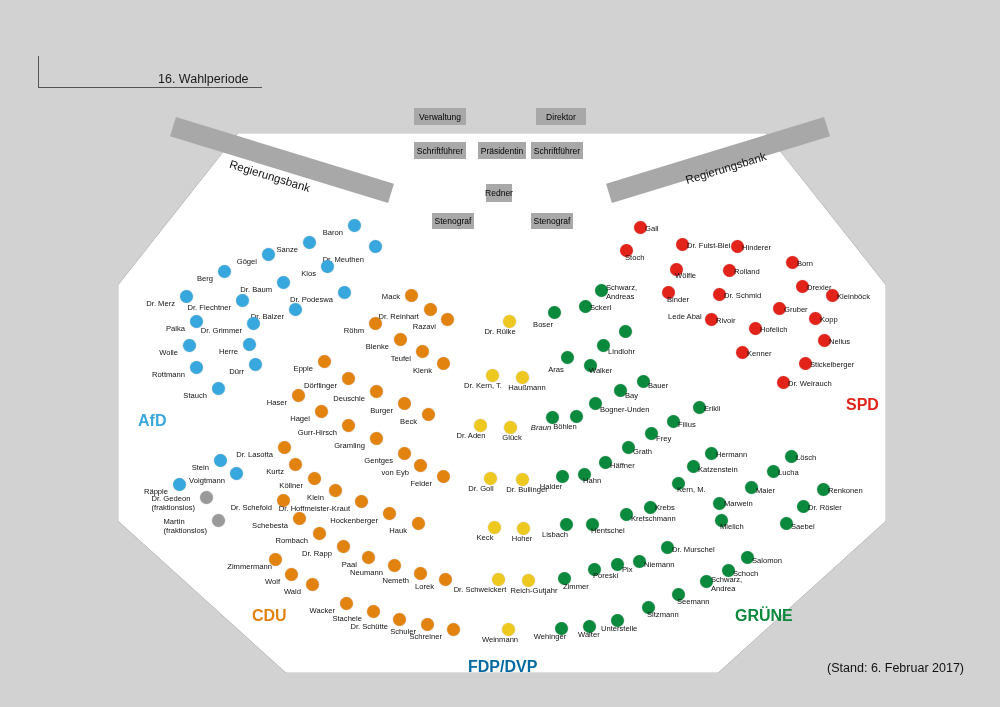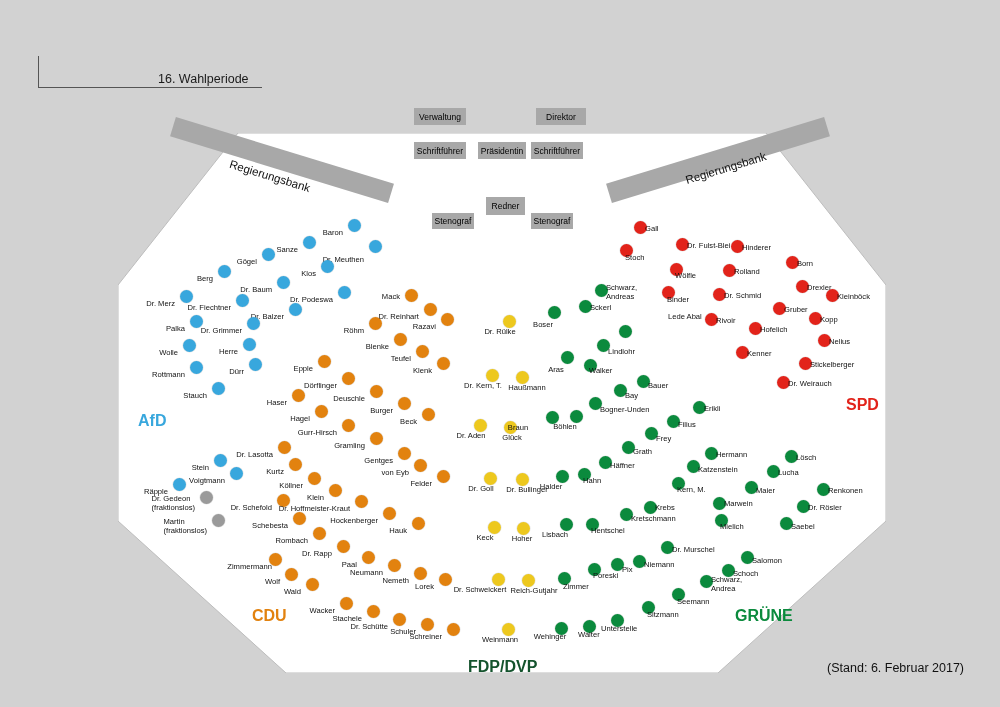--- a/index.html
+++ b/index.html
@@ -69,21 +69,21 @@
   .nm.c{transform:translate(-50%,0);text-align:center;}
 
   
   .party{
     position:absolute;font-size:16px;font-weight:bold;white-space:nowrap;
   }
   .p-afd{color:#38a7dd;}
   .p-cdu{color:#e2820f;}
   .p-spd{color:#e2231a;}
   .p-gru{color:#0b8a3d;}
-  .p-fdp{color:#14532d;}
+  .p-fdp{color:#0369a1;}
 
   .stand{
     position:absolute;right:36px;bottom:32px;
     font-size:12.5px;color:#111;
   }
 </style>
 </head>
 <body>
 
 <div id="stage">
@@ -97,21 +97,21 @@
       <polygon points="120,0 648,0 768,152 768,388 600,540 168,540 0,388 0,152" fill="#ffffff" stroke="#bdbdbd" stroke-width="1"></polygon>
     </svg>
   </div>
 
   <div id="desks">
       <div class="desk" style="left: 414px; top: 108px; width: 52px; height: 17px;">Verwaltung</div>
       <div class="desk" style="left: 536px; top: 108px; width: 50px; height: 17px;">Direktor</div>
       <div class="desk" style="left: 414px; top: 142px; width: 52px; height: 17px;">Schriftführer</div>
       <div class="desk" style="left: 478px; top: 142px; width: 48px; height: 17px;">Präsidentin</div>
       <div class="desk" style="left: 531px; top: 142px; width: 52px; height: 17px;">Schriftführer</div>
-      <div class="desk" style="left: 486px; top: 197px; width: 39px; height: 18px;">Redner</div>
+      <div class="desk" style="left: 486px; top: 184px; width: 26px; height: 18px;">Redner</div>
       <div class="desk" style="left: 432px; top: 213px; width: 42px; height: 16px;">Stenograf</div>
       <div class="desk" style="left: 531px; top: 213px; width: 42px; height: 16px;">Stenograf</div>
     </div>
 
   <div id="benches">
       <div class="bench" style="left: 168px; top: 150px; width: 228px; height: 20px; transform: rotate(17deg);"></div>
       <div class="bench-label" style="left: 228px; top: 170px; transform: rotate(17deg);">Regierungsbank</div>
       <div class="bench" style="left: 604px; top: 150px; width: 228px; height: 20px; transform: rotate(-17deg);"></div>
       <div class="bench-label" style="left: 684px; top: 162px; transform: rotate(-17deg);">Regierungsbank</div>
     </div>
@@ -287,21 +287,21 @@
       <div class="nm" style="left: 589px; top: 367px;">Walker</div>
       <div class="seat s-gru" style="left: 637px; top: 375px;"></div>
       <div class="nm" style="left: 648px; top: 382px;">Bauer</div>
       <div class="seat s-gru" style="left: 614px; top: 384px;"></div>
       <div class="nm" style="left: 625px; top: 392px;">Bay</div>
       <div class="seat s-gru" style="left: 589px; top: 397px;"></div>
       <div class="nm" style="left: 600px; top: 406px;">Bogner-Unden</div>
       <div class="seat s-gru" style="left: 693px; top: 401px;"></div>
       <div class="nm" style="left: 704px; top: 405px;">Erikli</div>
       <div class="seat s-gru" style="left: 546px; top: 411px;"></div>
-      <div class="nm c" style="left: 518px; top: 424px;">Braun</div>
+      <div class="nm c" style="left: 541px; top: 424px; font-style: italic;">Braun</div>
       <div class="seat s-gru" style="left: 570px; top: 410px;"></div>
       <div class="nm c" style="left: 565px; top: 423px;">Böhlen</div>
       <div class="seat s-gru" style="left: 667px; top: 415px;"></div>
       <div class="nm" style="left: 678px; top: 421px;">Filius</div>
       <div class="seat s-gru" style="left: 645px; top: 427px;"></div>
       <div class="nm" style="left: 656px; top: 435px;">Frey</div>
       <div class="seat s-gru" style="left: 622px; top: 441px;"></div>
       <div class="nm" style="left: 633px; top: 448px;">Grath</div>
       <div class="seat s-gru" style="left: 705px; top: 447px;"></div>
       <div class="nm" style="left: 716px; top: 451px;">Hermann</div>

